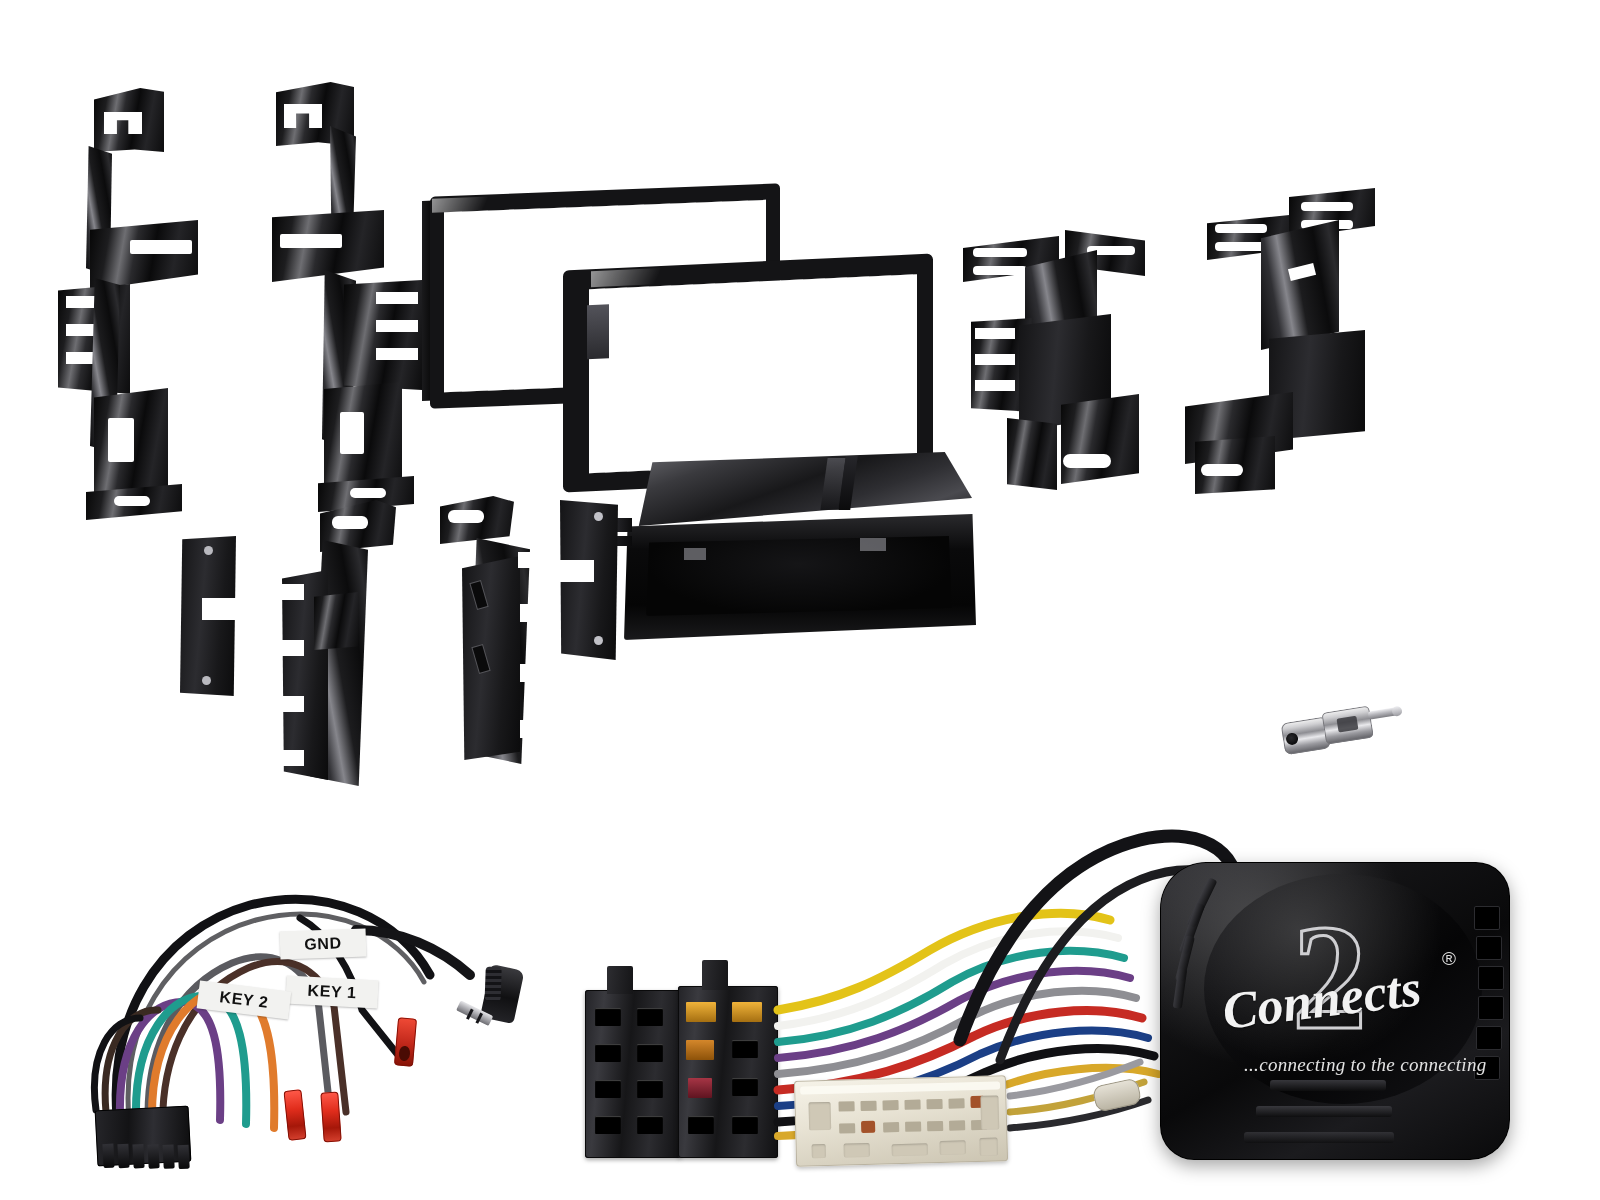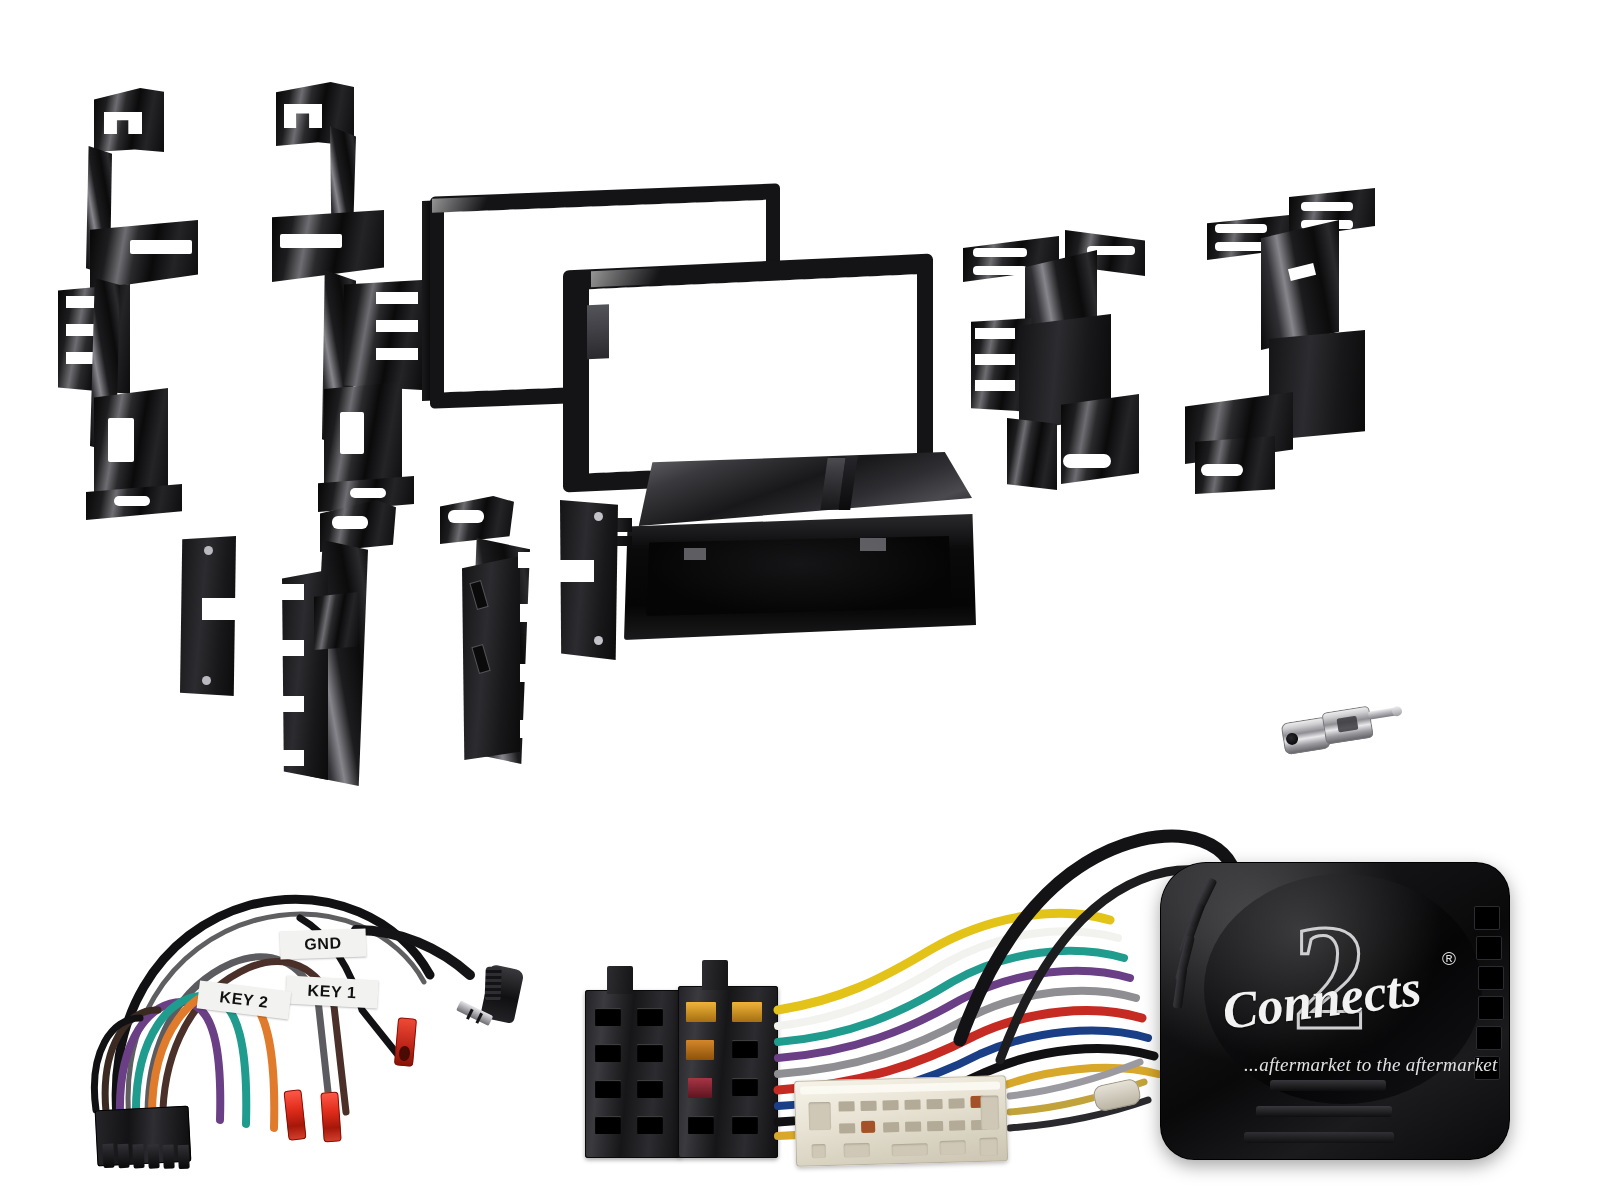--- a/index.html
+++ b/index.html
@@ -443,16 +443,16 @@
     <div class="mod-vent" style="left:316px;top:74px;width:26px;height:24px;"></div>
     <div class="mod-vent" style="left:318px;top:104px;width:26px;height:24px;"></div>
     <div class="mod-vent" style="left:318px;top:134px;width:26px;height:24px;"></div>
     <div class="mod-vent" style="left:316px;top:164px;width:26px;height:24px;"></div>
     <div class="mod-vent" style="left:314px;top:194px;width:26px;height:24px;"></div>
 
     <div class="logo2" style="left:132px;top:40px;font-size:150px;
                 color:transparent;-webkit-text-stroke:3px #cfcfd2;">2</div>
     <div class="logo-script" style="left:62px;top:108px;font-size:52px;transform:rotate(-7deg);">Connects</div>
     <div class="logo-r" style="left:282px;top:86px;font-size:19px;">®</div>
-    <div class="logo-tag" style="left:84px;top:192px;font-size:19px;">...aftermarket to the aftermarket</div>
+    <div class="logo-tag" style="left:84px;top:192px;font-size:19px;">...connecting to the connecting</div>
   </div>
 
 </div>
 
 </body></html>

